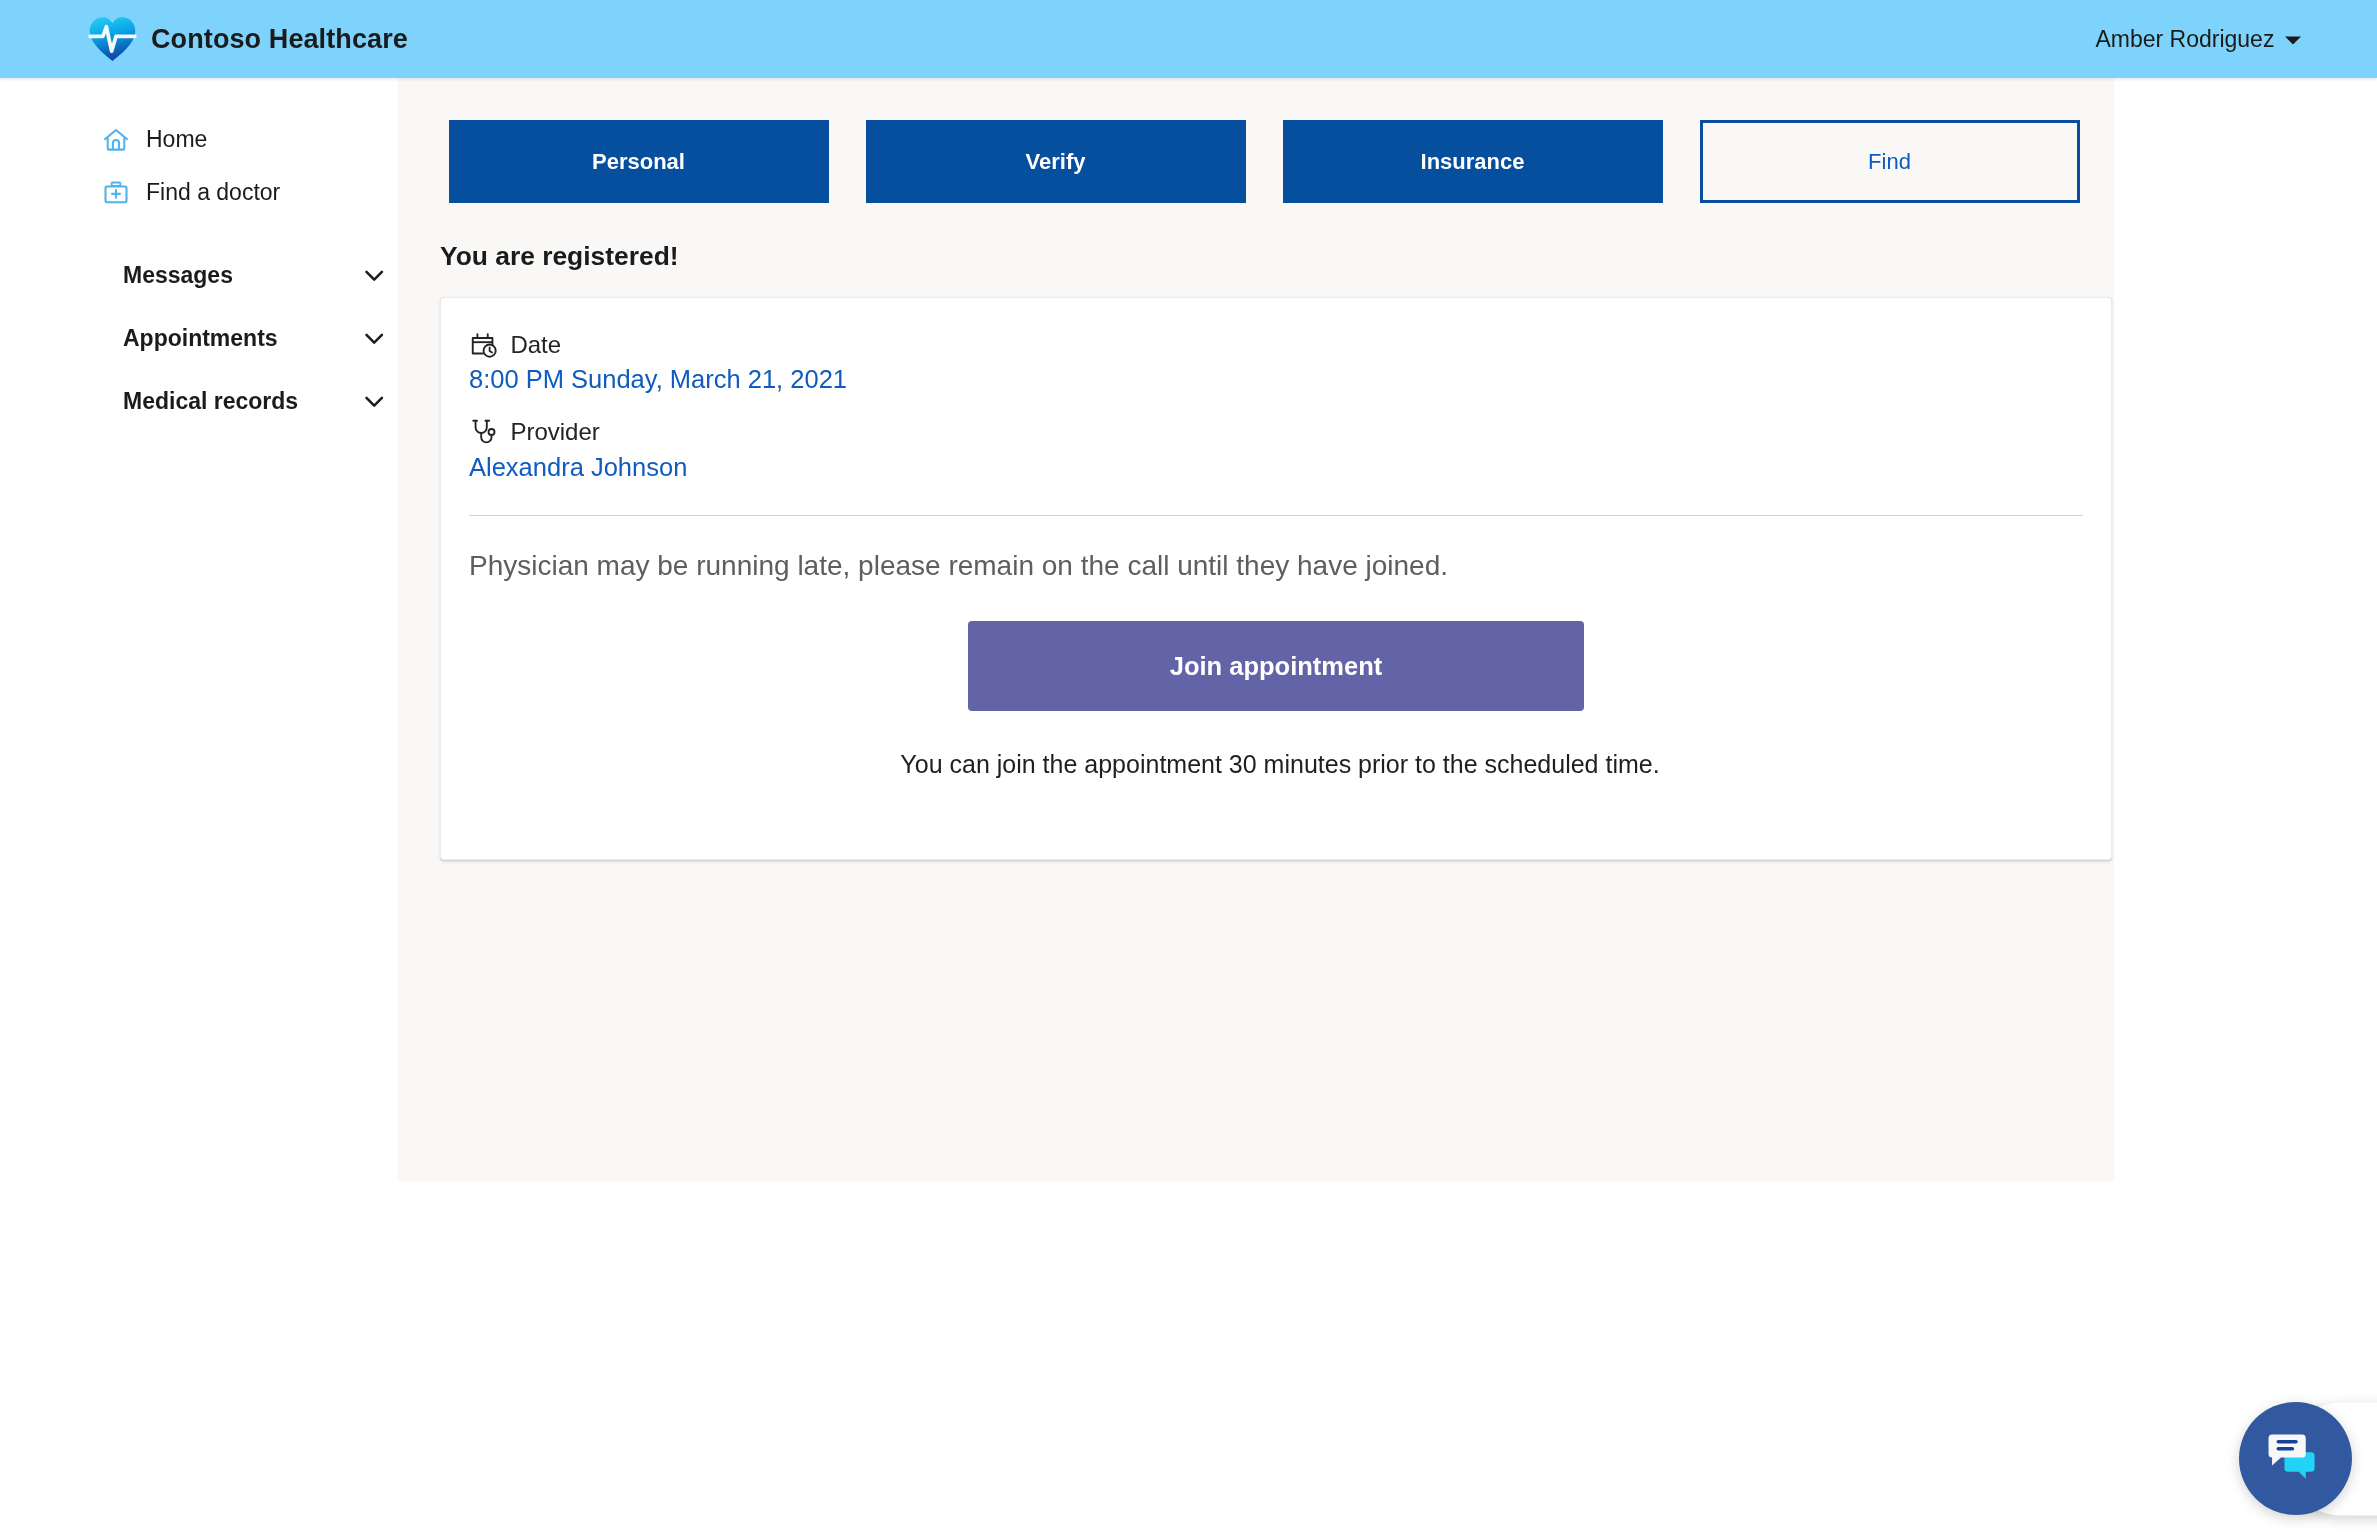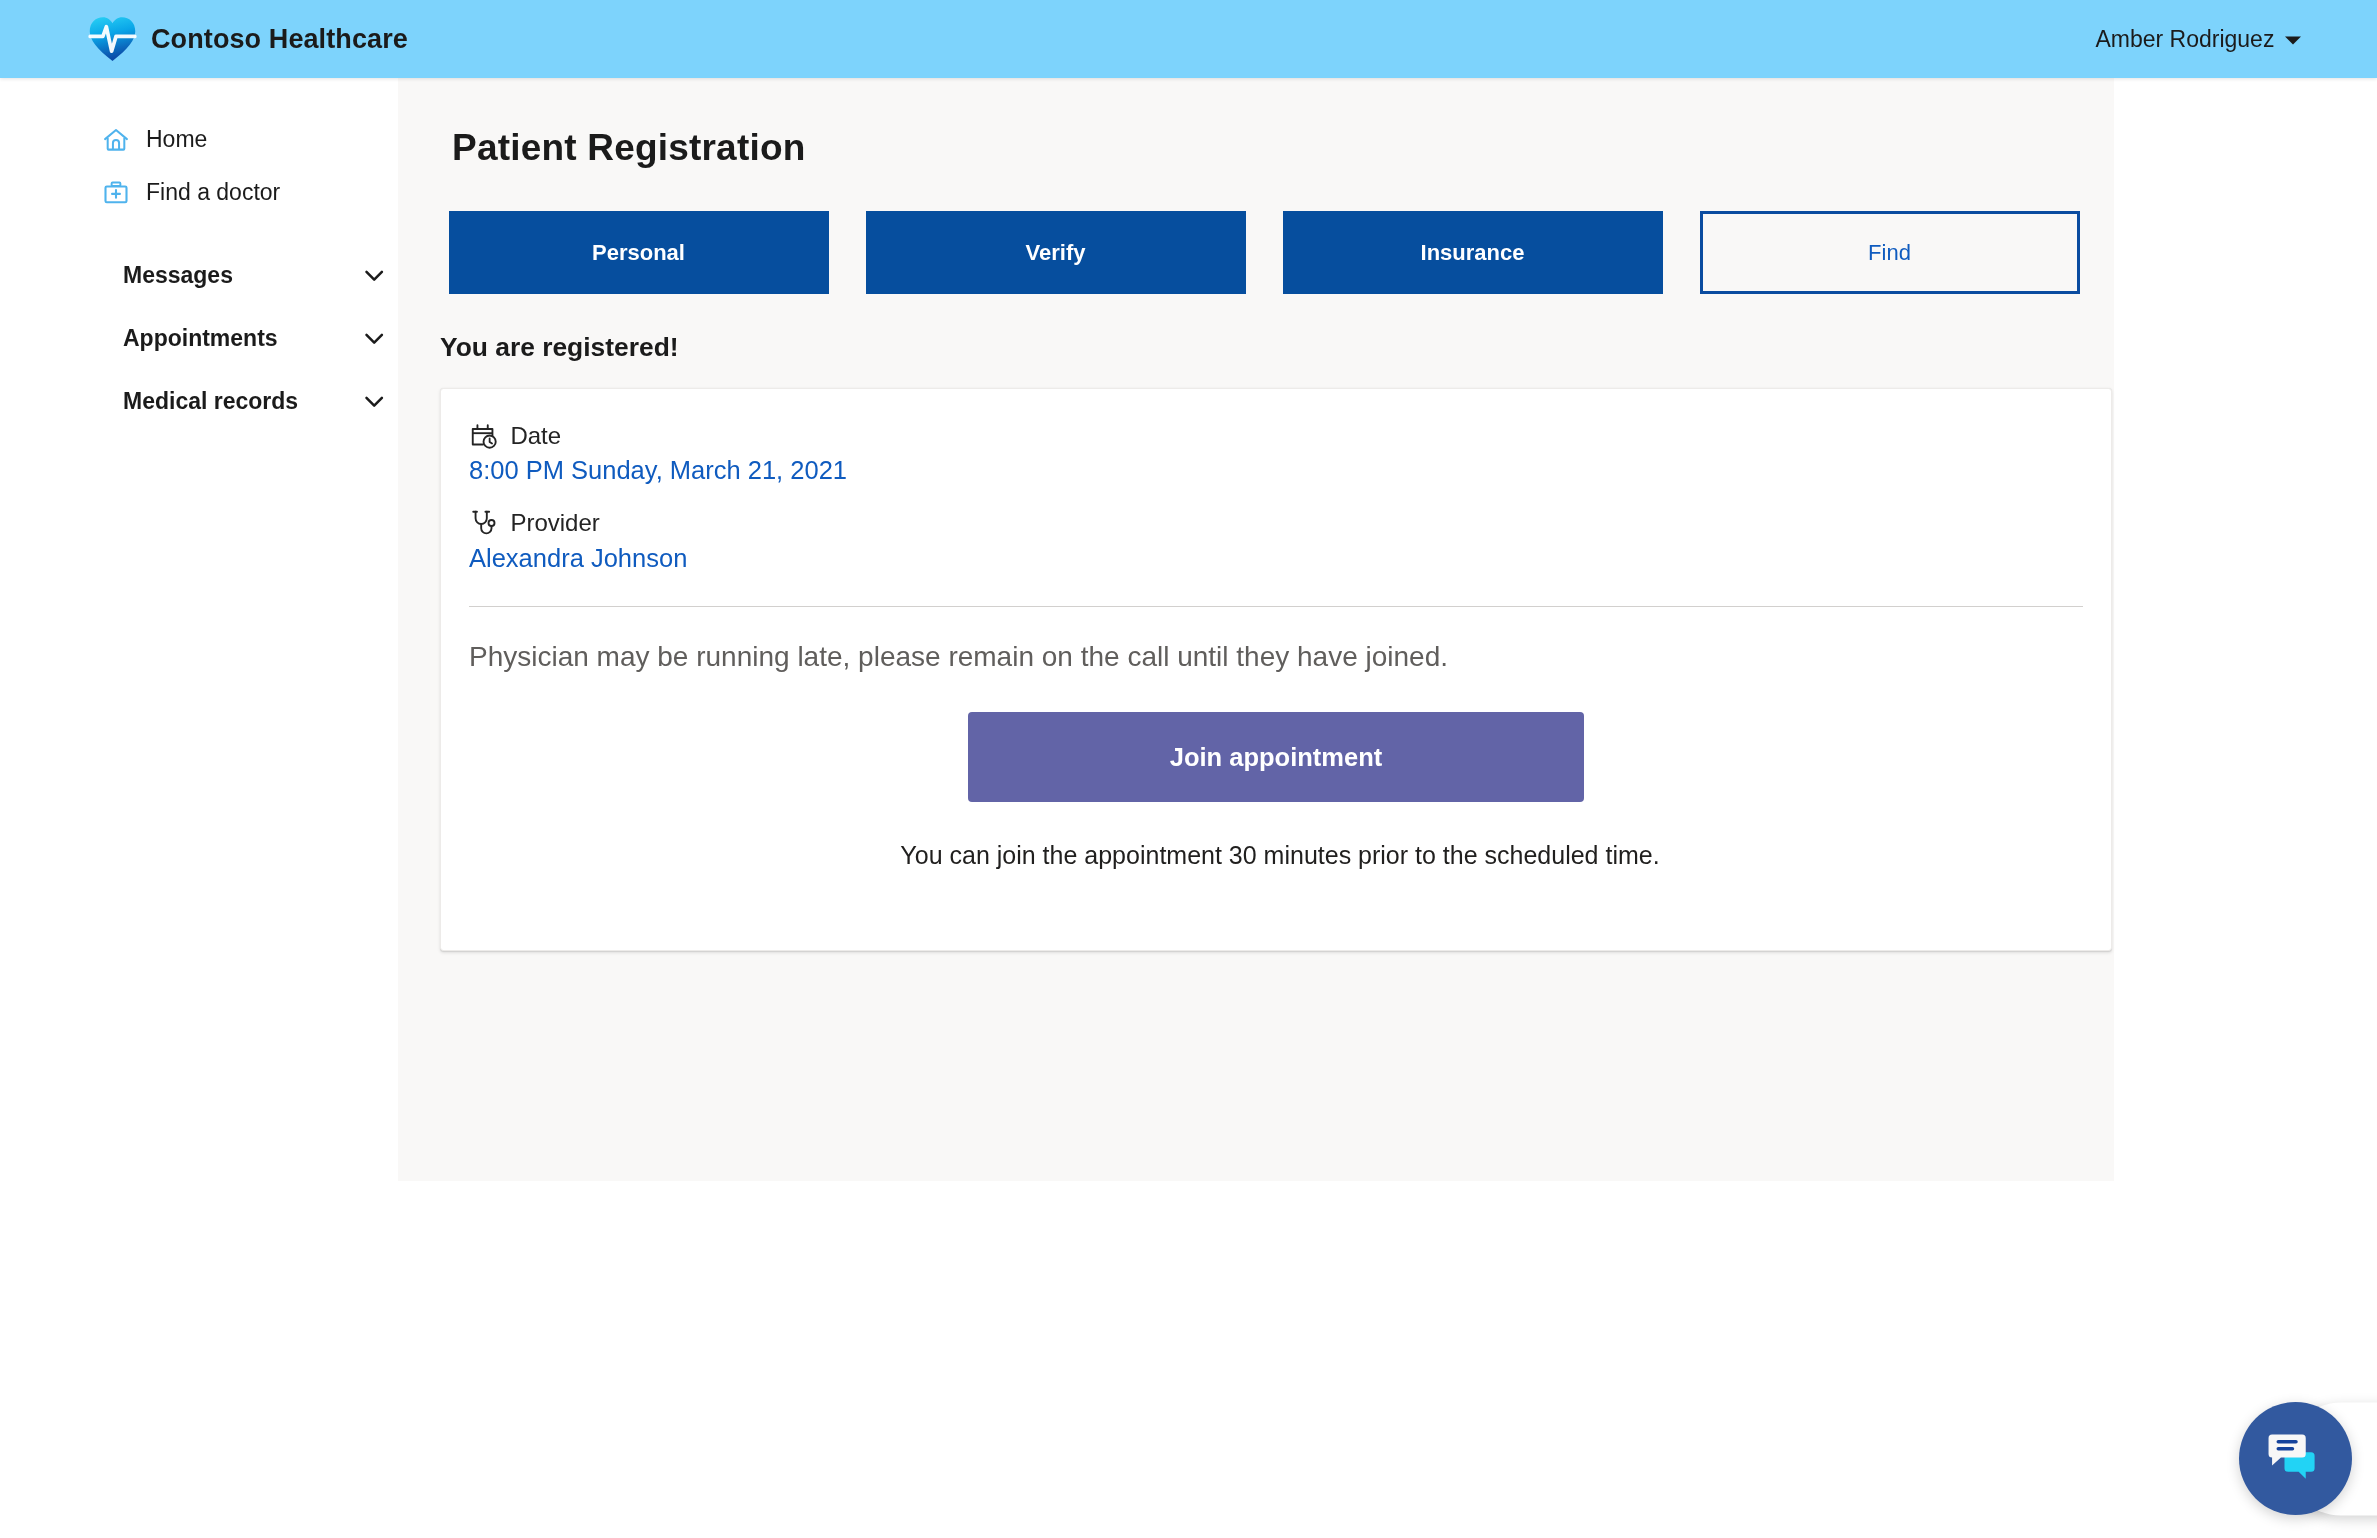--- a/index.html
+++ b/index.html
@@ -325,21 +325,20 @@
   <div class="nav-section">
     <span class="nav-section-label">Medical records</span>
     <svg class="chevron" viewBox="0 0 24 24">
       <path d="M5 9 L12 16 L19 9" fill="none" stroke="#1b1b1b" stroke-width="2.3" stroke-linecap="round" stroke-linejoin="round"></path>
     </svg>
   </div>
 </nav>
 
 <main class="content-area">
 
-  <h1 class="page-title">Patient Registration</h1>
 
   <div class="tabs">
     <button class="tab">Personal</button>
     <button class="tab">Verify</button>
     <button class="tab">Insurance</button>
     <button class="tab active">Find</button>
   </div>
 
   <h2 class="status-heading">You are registered!</h2>
 

